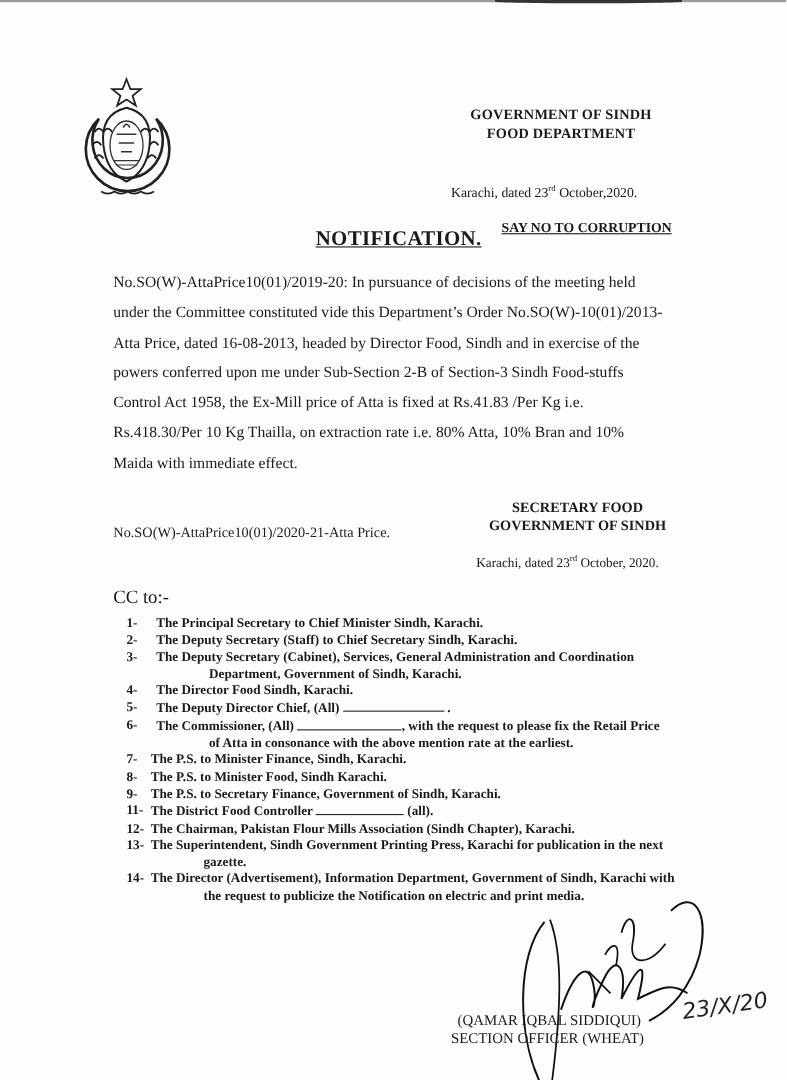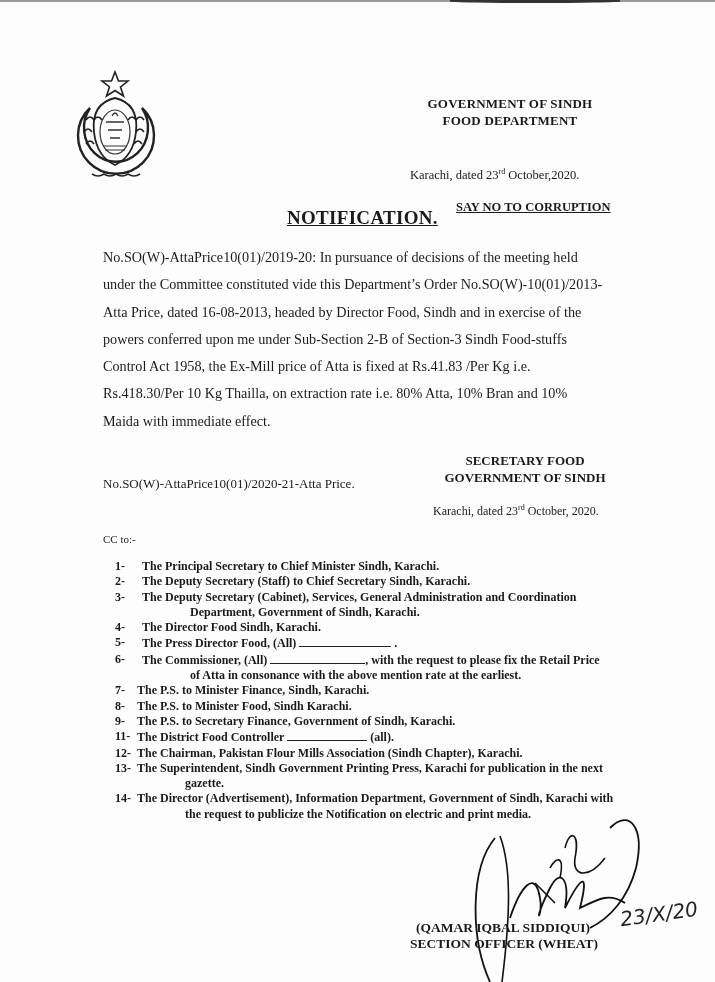--- a/index.html
+++ b/index.html
@@ -17,30 +17,30 @@
   .hdr .l { font-weight: bold; font-size: 13px; line-height: 17px; letter-spacing: 0.2px; }
   .hdr-date { position: absolute; left: 410px; top: 167px; font-size: 12.5px; }
   .hdr-date sup, .date2 sup { font-size: 8px; }
   .corruption { position: absolute; left: 456px; top: 200px; font-size: 12.5px; font-weight: bold; text-decoration: underline; }
   .title { position: absolute; left: 287px; top: 207px; font-size: 19px; font-weight: bold; text-decoration: underline; letter-spacing: 0.3px; }
   .body-para { position: absolute; left: 103px; top: 244px; width: 540px; font-size: 14.2px; line-height: 27.3px; }
   .body-para p { margin: 0; white-space: nowrap; }
   .sig1 { position: absolute; left: 425px; top: 452px; width: 200px; text-align: center; font-weight: bold; font-size: 13px; line-height: 17px; }
   .ref2 { position: absolute; left: 103px; top: 476px; font-size: 13px; }
   .date2 { position: absolute; left: 433px; top: 503px; font-size: 12px; }
-  .ccto { position: absolute; left: 103px; top: 533px; font-size: 11px; }
+  .ccto { position: absolute; left: 103px; top: 533px; font-size: 17px; }
   .cc-list { position: absolute; left: 115px; top: 559px; width: 580px; font-size: 12px; line-height: 15.3px; font-weight: bold; }
   .cc-item { display: flex; white-space: nowrap; }
   .cc-num { width: 27px; flex: none; }
   .cc-item.wide .cc-num { width: 22px; }
   .cc-text { flex: 1; }
   .cc-text .cont { display: block; margin-left: 48px; }
   .blank { display: inline-block; border-bottom: 1px solid #222; height: 11px; vertical-align: baseline; }
   .signature { position: absolute; left: 440px; top: 808px; width: 270px; height: 174px; pointer-events: none; }
-  .officer { position: absolute; left: 410px; top: 920px; font-weight: bold; font-size: 13.5px; line-height: 16px; }
+  .officer { position: absolute; left: 410px; top: 920px; font-weight: normal; font-size: 13.5px; line-height: 16px; }
   .officer .n { padding-left: 6px; }
   .scribble-date { position: absolute; left: 620px; top: 902px; font-family: "DejaVu Sans", sans-serif; font-style: italic; font-size: 20px; transform: rotate(-8deg); color: #222; }
 </style>
 </head>
 <body>
 
 <div class="topbar"></div>
 <div class="topshadow"></div>
 
 <svg class="emblem" viewBox="0 0 90 125">
@@ -95,21 +95,21 @@
   <div class="cc-item">
       <span class="cc-num">3-</span>
       <span class="cc-text"><span>The Deputy Secretary (Cabinet), Services, General Administration and Coordination</span><span class="cont">Department, Government of Sindh, Karachi.</span></span>
     </div>
   <div class="cc-item">
       <span class="cc-num">4-</span>
       <span class="cc-text">The Director Food Sindh, Karachi.</span>
     </div>
   <div class="cc-item">
       <span class="cc-num">5-</span>
-      <span class="cc-text"><span>The Press Director Food, (All)</span> <span class="blank" style="width:92px"></span><span> .</span></span>
+      <span class="cc-text"><span>The Deputy Director Chief, (All)</span> <span class="blank" style="width:92px"></span><span> .</span></span>
     </div>
   <div class="cc-item">
       <span class="cc-num">6-</span>
       <span class="cc-text"><span>The Commissioner, (All)</span> <span class="blank" style="width:95px"></span><span>, with the request to please fix the Retail Price</span><span class="cont">of Atta  in consonance with  the above  mention rate  at the earliest.</span></span>
     </div>
   <div class="cc-item wide">
       <span class="cc-num">7-</span>
       <span class="cc-text">The P.S. to Minister Finance, Sindh, Karachi.</span>
     </div>
   <div class="cc-item wide">

